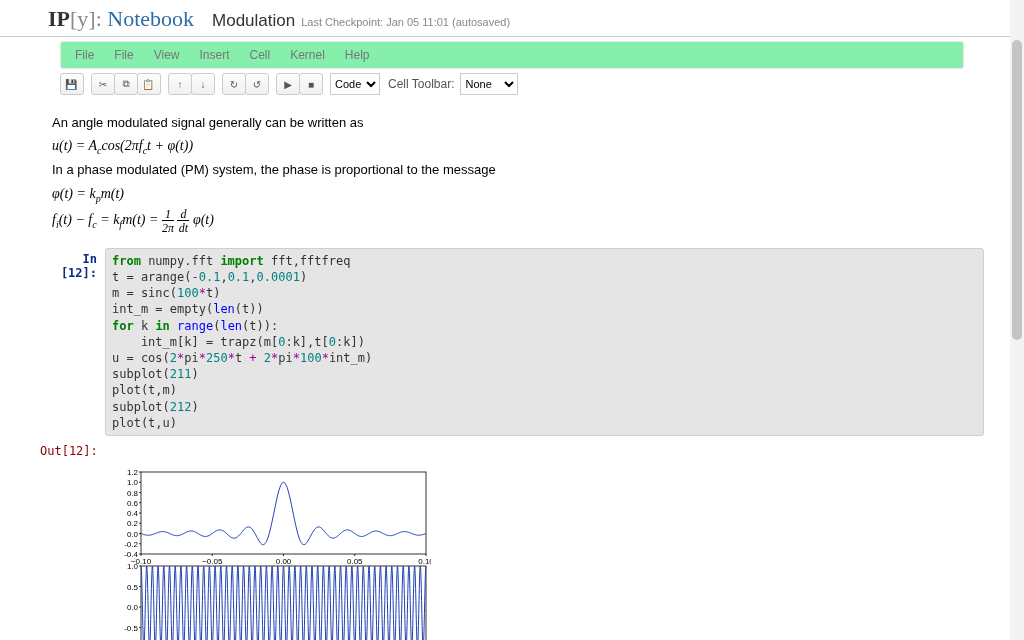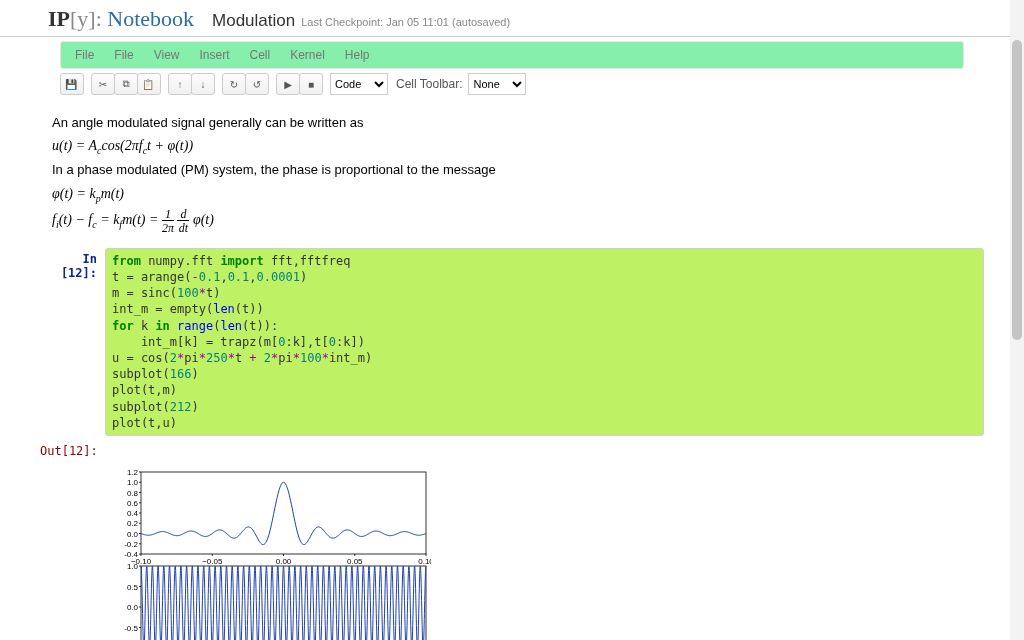--- a/index.html
+++ b/index.html
@@ -23,21 +23,21 @@
 .text-cell p { margin:2px 0; }
 .math { font-family: Georgia, 'Times New Roman', serif; font-style:italic; font-size:14px; }
 .math .sub { font-size:10px; vertical-align:sub; }
 .math .frac { display:inline-block; text-align:center; vertical-align:middle; font-size:12px; line-height:1; }
 .math .frac .top { display:block; border-bottom:1px solid #000; padding:0 3px; }
 .math .frac .bot { display:block; padding-top:1px; }
 .code-cell { display:flex; padding:2px 0; }
 .prompt { width:65px; text-align:right; padding-right:8px; font-family:monospace; font-size:12px; padding-top:4px; flex-shrink:0; }
 .in-prompt { color:#0a288a; font-weight:bold; }
 .out-prompt { color:#8b0000; }
-.input-area { flex:1; background:#bef264; border:1px solid #cfcfcf; border-radius:3px; padding:4px 6px; font-family:monospace; font-size:12px; line-height:1.35; white-space:pre; }
+.input-area { flex:1; background:#e5e5e5; border:1px solid #cfcfcf; border-radius:3px; padding:4px 6px; font-family:monospace; font-size:12px; line-height:1.35; white-space:pre; }
 .output-area { flex:1; padding:4px 6px; font-family:monospace; font-size:12px; }
 .kw { color:#008000; font-weight:bold; }
 .fn { color:#0000ff; }
 .num { color:#008080; }
 .op { color:#a000a0; }
 .plot-area { flex:1; padding:4px 0 0 6px; }
 svg .axis-line { stroke:#000; stroke-width:0.8; fill:none; }
 svg .curve { stroke:#1f3fb5; stroke-width:1; fill:none; }
 svg .tick-label { font-size:8px; fill:#000; font-family:sans-serif; }
 .scrollbar-track { position:fixed; right:0; top:0; width:14px; height:640px; background:#f3f3f3; }
@@ -98,21 +98,21 @@
       </div>
   </div>
   <div class="tb-group">
     <div class="tb-btn">
         <span>▶</span>
       </div>
     <div class="tb-btn">
         <span>■</span>
       </div>
   </div>
-  <select class="tb-select" style="width:58px">
+  <select class="tb-select" style="width:50px">
     <option>Code</option>
   </select>
   <span class="tb-label">Cell Toolbar:</span>
   <select class="tb-select" style="width:58px">
     <option>None</option>
   </select>
 </div>
 
 <div class="notebook-area">
 
@@ -126,21 +126,21 @@
 
   <div class="code-cell">
     <div class="prompt in-prompt">In [12]:</div>
     <div class="input-area"><span class="kw">from</span> numpy.fft <span class="kw">import</span> fft,fftfreq
 t = arange(<span class="op">-</span><span class="num">0.1</span>,<span class="num">0.1</span>,<span class="num">0.0001</span>)
 m = sinc(<span class="num">100</span><span class="op">*</span>t)
 int_m = empty(<span class="fn">len</span>(t))
 <span class="kw">for</span> k <span class="kw">in</span> <span class="fn">range</span>(<span class="fn">len</span>(t)):
     int_m[k] = trapz(m[<span class="num">0</span>:k],t[<span class="num">0</span>:k])
 u = cos(<span class="num">2</span><span class="op">*</span>pi<span class="op">*</span><span class="num">250</span><span class="op">*</span>t <span class="op">+</span> <span class="num">2</span><span class="op">*</span>pi<span class="op">*</span><span class="num">100</span><span class="op">*</span>int_m)
-subplot(<span class="num">166</span>)
+subplot(<span class="num">211</span>)
 plot(t,m)
 subplot(<span class="num">212</span>)
 plot(t,u)</div>
   </div>
 
   <div class="code-cell">
     <div class="prompt out-prompt">Out[12]:</div>
   </div>
 
   <div class="code-cell">

